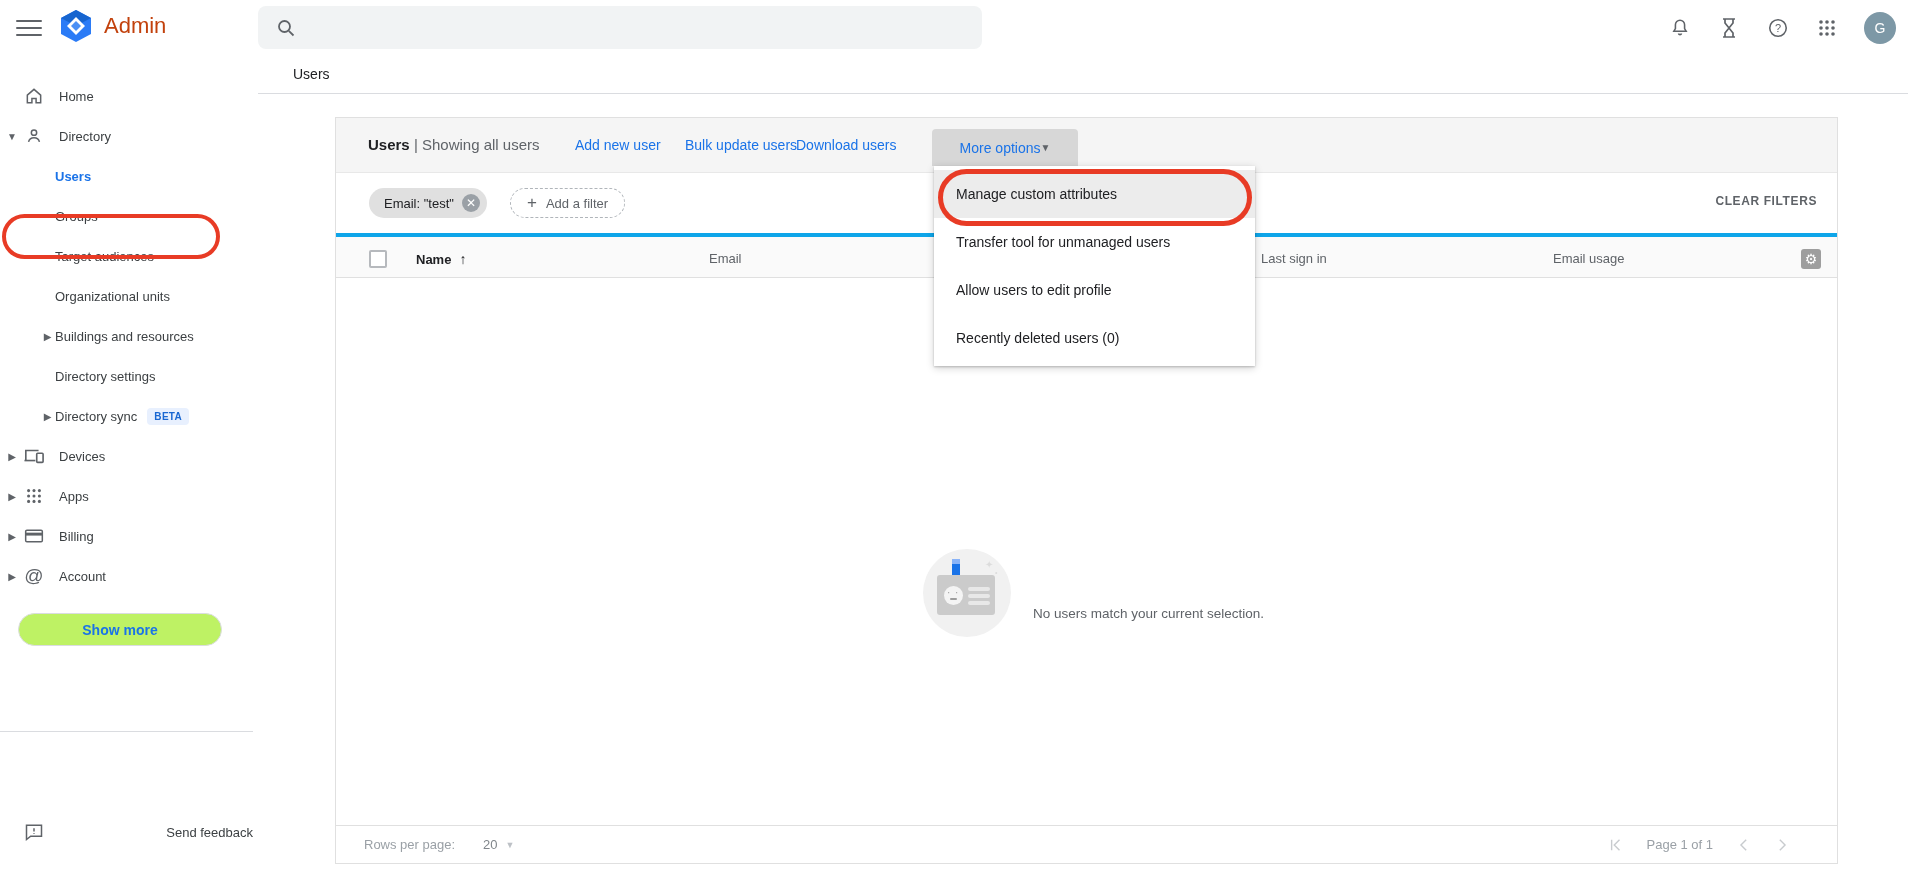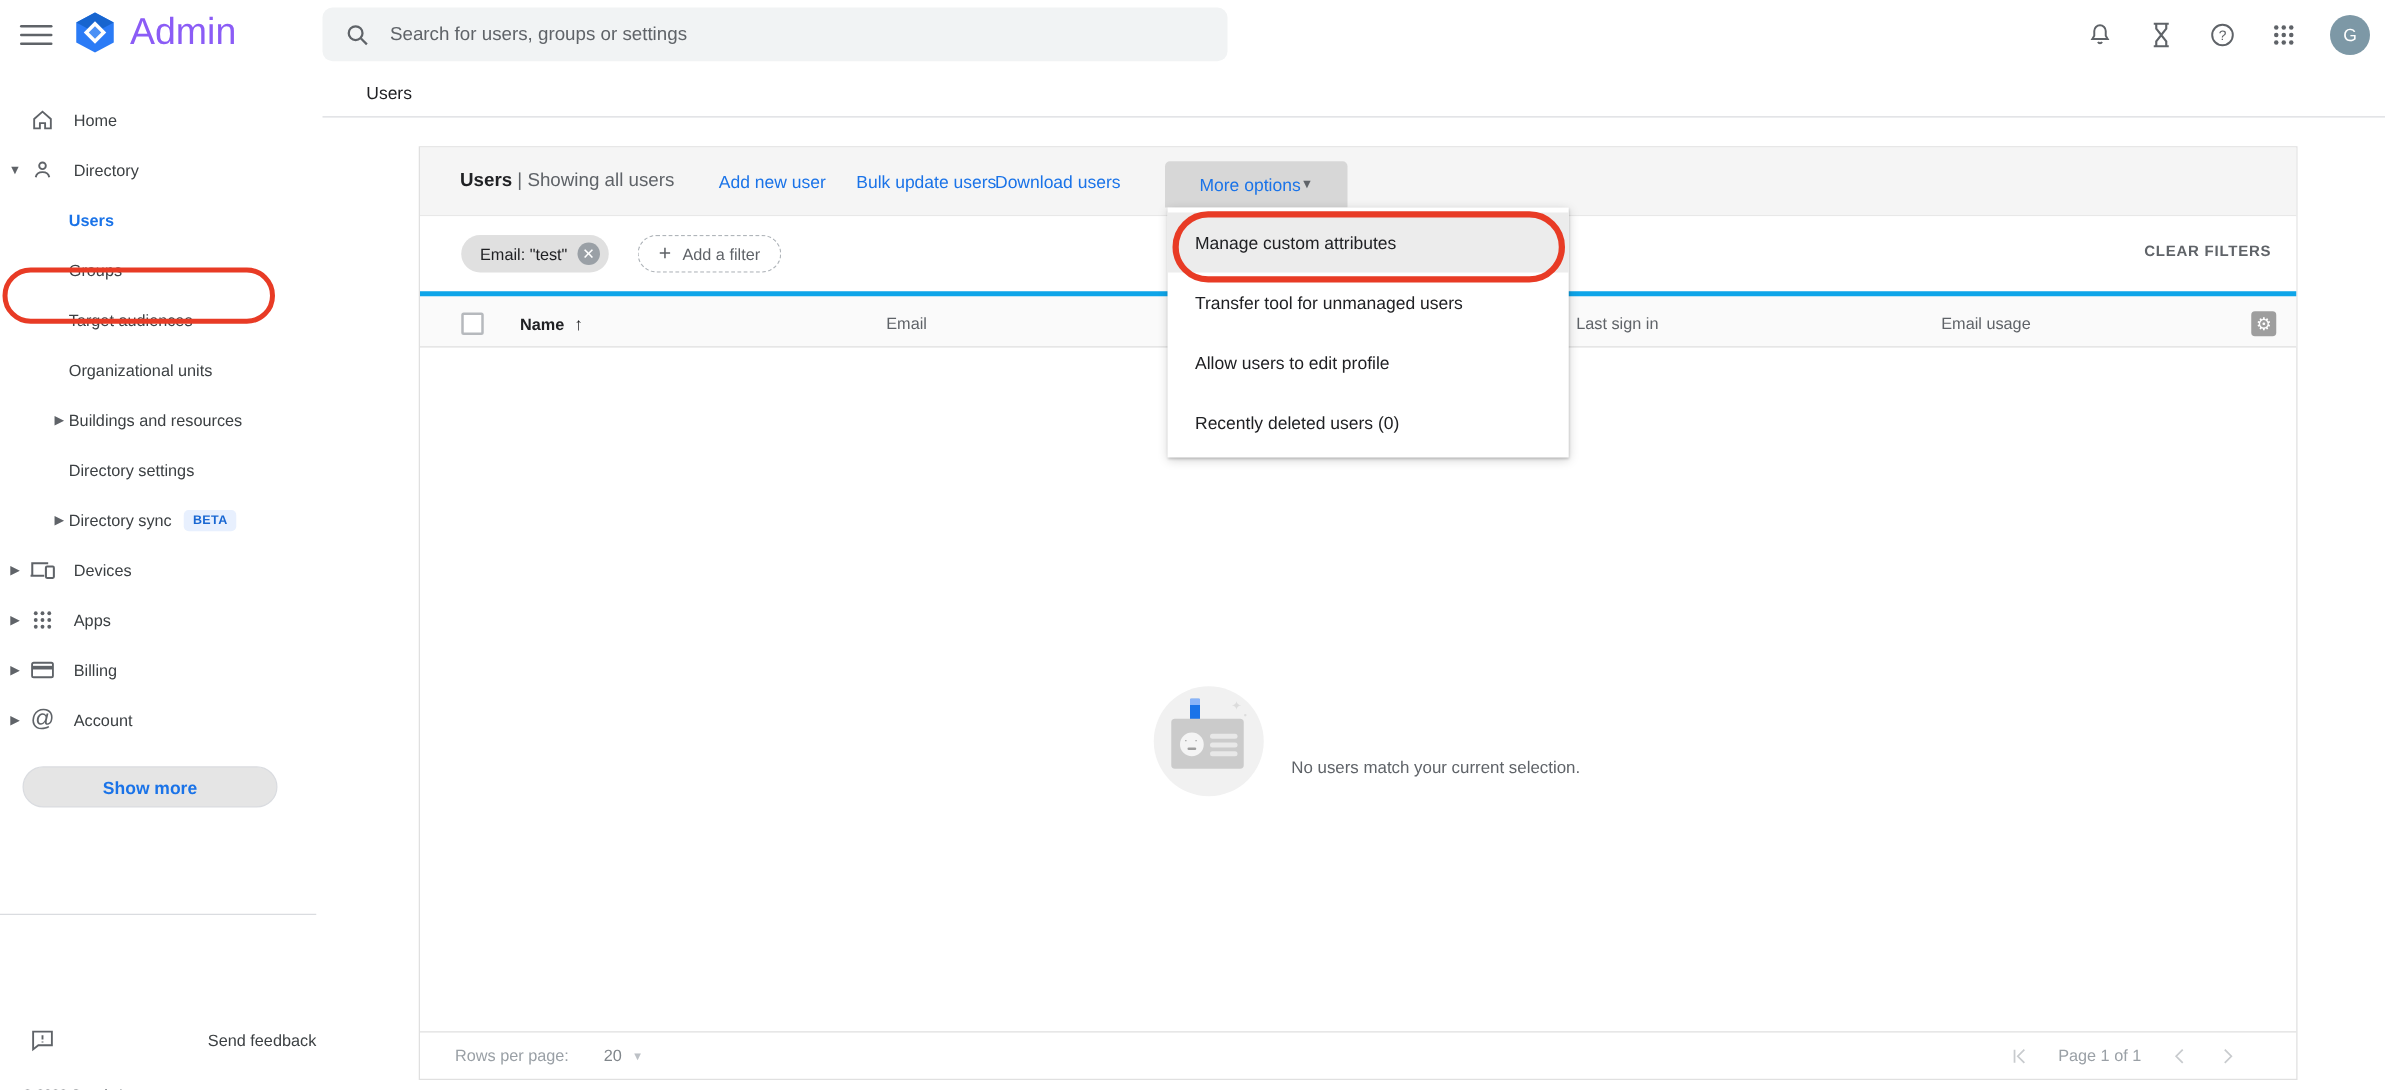--- a/index.html
+++ b/index.html
@@ -4,21 +4,21 @@
 <style>
   * { margin:0; padding:0; box-sizing:border-box; }
   html,body { width:1908px; height:872px; background:#fff; overflow:hidden;
     font-family:"Liberation Sans", sans-serif; color:#202124; }
 
   
   .topbar { position:absolute; left:0; top:0; width:1908px; height:55px; background:#fff; }
   .hamburger { position:absolute; left:16px; top:15px; width:26px; height:24px; cursor:pointer; }
   .hamburger span { display:block; height:2px; background:#5f6368; margin:5px 0; border-radius:1px; }
   .logo { position:absolute; left:58px; top:8px; display:flex; align-items:center; gap:10px; }
-  .logo-text { font-size:30px; color:#8b5cf6; }
+  .logo-text { font-size:22px; color:#c2410c; }
   .search { position:absolute; left:258px; top:6px; width:724px; height:43px; background:#f1f3f4;
     border-radius:8px; display:flex; align-items:center; padding:0 18px; gap:16px; }
   .search input { border:none; outline:none; background:transparent; font-size:15px; color:#202124;
     width:600px; font-family:"Liberation Sans", sans-serif; }
   .search input::placeholder { color:#5f6368; }
   .top-icons { position:absolute; right:12px; top:0; height:55px; display:flex; align-items:center; gap:25px; }
   .tool-ic { width:24px; height:24px; display:flex; align-items:center; justify-content:center; cursor:pointer; }
   .avatar { width:32px; height:32px; border-radius:50%; background:#7d98a6; color:#fff; font-size:14px;
     display:flex; align-items:center; justify-content:center; cursor:pointer; }
   .crumb { position:absolute; left:293px; top:66px; font-size:14px; color:#202124; }
@@ -34,21 +34,21 @@
   .sb-label { white-space:nowrap; }
   .sb-row.child { padding-left:55px; }
   .sb-row.child-caret { padding-left:40px; }
   .sb-row.child-caret .sb-caret { margin-left:0; width:15px; flex:0 0 15px; }
   .sb-row.selected { color:#1a73e8; font-weight:bold; }
   .sb-row.selected::before { content:""; position:absolute; left:0; top:3px; width:222px; height:34px;
     background:#e8f0fe; border-radius:0 18px 18px 0; z-index:-1; }
   .beta { margin-left:10px; background:#e8f0fe; color:#1967d2; font-size:10px; font-weight:bold;
     padding:3px 7px; border-radius:4px; letter-spacing:.3px; }
   .show-more { position:absolute; left:18px; top:553px; width:204px; height:33px; border:1px solid #dadce0;
-    border-radius:17px; background:#e5e5e5; color:#1a73e8; font-size:14px; font-weight:bold;
+    border-radius:17px; background:#bef264; color:#1a73e8; font-size:14px; font-weight:bold;
     display:flex; align-items:center; justify-content:center; cursor:pointer; }
   .sb-divider { position:absolute; left:0; top:671px; width:253px; border-top:1px solid #dadce0; }
   .send-feedback { position:absolute; left:0; top:752px; width:253px; height:40px; display:flex;
     align-items:center; font-size:13px; color:#3c4043; cursor:pointer;justify-content:space-between; }
   .send-feedback .sb-icon { margin-left:22px; }
   .sb-footer { position:absolute; left:18px; top:808px; font-size:11px; color:#5f6368; line-height:16px; }
 
   
   .card { position:absolute; left:335px; top:117px; width:1503px; height:747px;
     border:1px solid #e0e0e0; background:#fff; }
@@ -140,21 +140,20 @@
     </span>
     <span class="logo-text">Admin</span>
   </div>
   <div class="search">
     <span>
       <svg width="20" height="20" viewBox="0 0 20 20">
           <circle cx="8.5" cy="8.5" r="5.5" fill="none" stroke="#5f6368" stroke-width="1.8"></circle>
           <line x1="12.8" y1="12.8" x2="17.5" y2="17.5" stroke="#5f6368" stroke-width="1.8"></line>
         </svg>
     </span>
-    <input placeholder="Search for users, groups or settings" style="">
   </div>
   <div class="top-icons">
     <span class="tool-ic">
       <svg width="22" height="22" viewBox="0 0 24 24" fill="none" stroke="#5f6368" stroke-width="1.7">
           <path d="M12 3.5a5 5 0 0 0-5 5v4.2L5.3 15.5h13.4L17 12.7V8.5a5 5 0 0 0-5-5z"></path>
           <path d="M10.3 18a1.8 1.8 0 0 0 3.4 0"></path>
         </svg>
     </span>
     <span class="tool-ic">
       <svg width="20" height="22" viewBox="0 0 20 22" fill="none" stroke="#5f6368" stroke-width="1.7">

